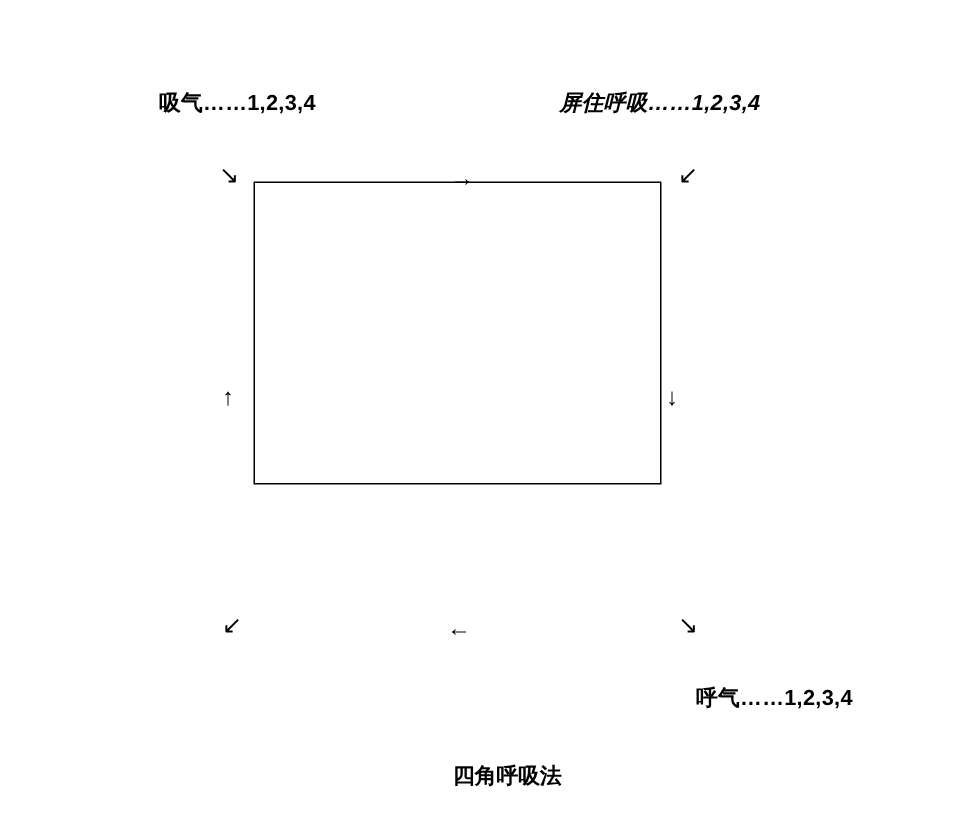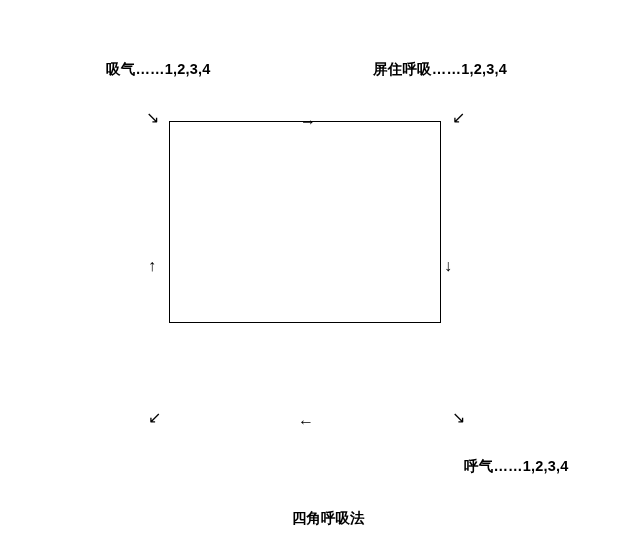--- a/index.html
+++ b/index.html
@@ -52,21 +52,21 @@
     line-height: 1;
   }
 </style>
 </head>
 <body>
 
 <div id="stage">
 
   <div class="label" style="left:106px; top:62px;">吸气……1,2,3,4</div>
 
-  <div class="label" style="left:373px; top:62px;">屏住呼吸……1,2,3,4</div>
+  <div class="label" style="left:373px; top:62px;font-style:italic;">屏住呼吸……1,2,3,4</div>
 
   <div class="arrow" style="left:146px; top:110px;">↘</div>
 
   <div class="arrow" style="left:300px; top:112px;">→</div>
 
   <div class="arrow" style="left:452px; top:110px;">↙</div>
 
   <div id="breath-box"></div>
 
   <div class="arrow" style="left:148px; top:258px;">↑</div>
@@ -75,15 +75,15 @@
 
   <div class="arrow" style="left:148px; top:410px;">↙</div>
 
   <div class="arrow" style="left:298px; top:412px;">←</div>
 
   <div class="arrow" style="left:452px; top:410px;">↘</div>
 
 
   <div class="label" style="left:426px; top:459px;padding-left:38px;">呼气……1,2,3,4</div>
 
-  <div class="caption" style="left:292px; top:511px;font-family:Liberation Serif, serif;">四角呼吸法</div>
+  <div class="caption" style="left:302px; top:511px;font-family:Liberation Serif, serif;">四角呼吸法</div>
 
 </div>
 
 </body></html>

